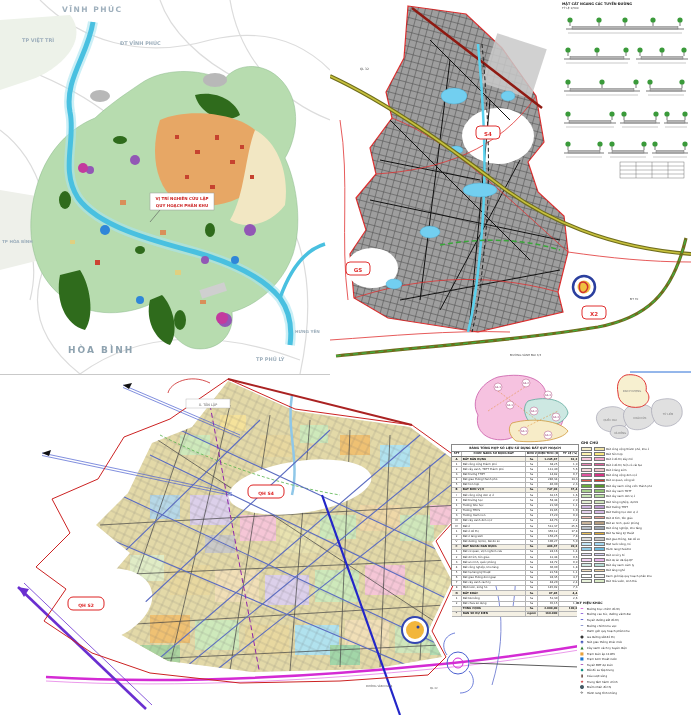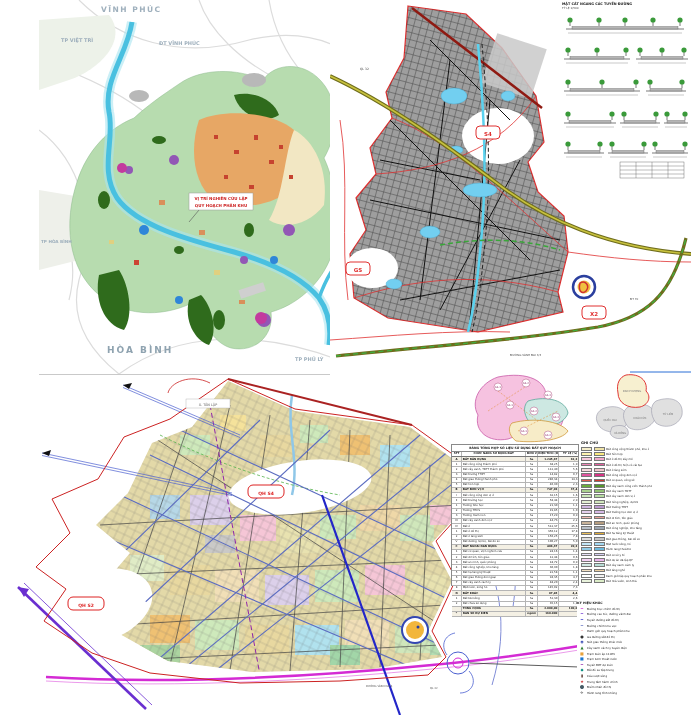--- a/index.html
+++ b/index.html
@@ -33,21 +33,21 @@
   .syms .ltitle{font-size:3.2px;font-weight:bold;margin-bottom:1px;}
   .syrow{display:flex;align-items:center;height:5.6px;}
   .syicon{width:10px;flex:none;font-size:4px;text-align:center;line-height:1;}
   .syl{font-size:2.8px;white-space:nowrap;overflow:hidden;}
 </style>
 </head>
 <body>
 
 <div id="app">
 
-  <div class="abs" style="left:0;top:0;width:330px;height:375px;border-bottom:1px solid #c9c9c9;box-sizing:border-box;margin-left:39px;">
+  <div class="abs" style="left:0;top:0;width:330px;height:375px;border-bottom:1px solid #c9c9c9;box-sizing:border-box;">
     <svg width="330" height="374" viewBox="0 0 330 374">
       <rect width="330" height="374" fill="#ffffff"></rect>
 
       <g stroke="#dcdcdc" fill="none" stroke-width="1.2">
         <path d="M40,0 C80,40 140,60 210,40 C260,28 300,40 330,70"></path>
         <path d="M0,60 C60,80 120,110 150,160"></path>
         <path d="M230,0 C240,60 280,100 330,120"></path>
         <path d="M0,130 C40,160 60,220 40,280 C30,320 50,350 80,374"></path>
         <path d="M80,374 C140,330 220,330 300,360"></path>
         <path d="M260,180 C300,220 320,280 300,374"></path>

